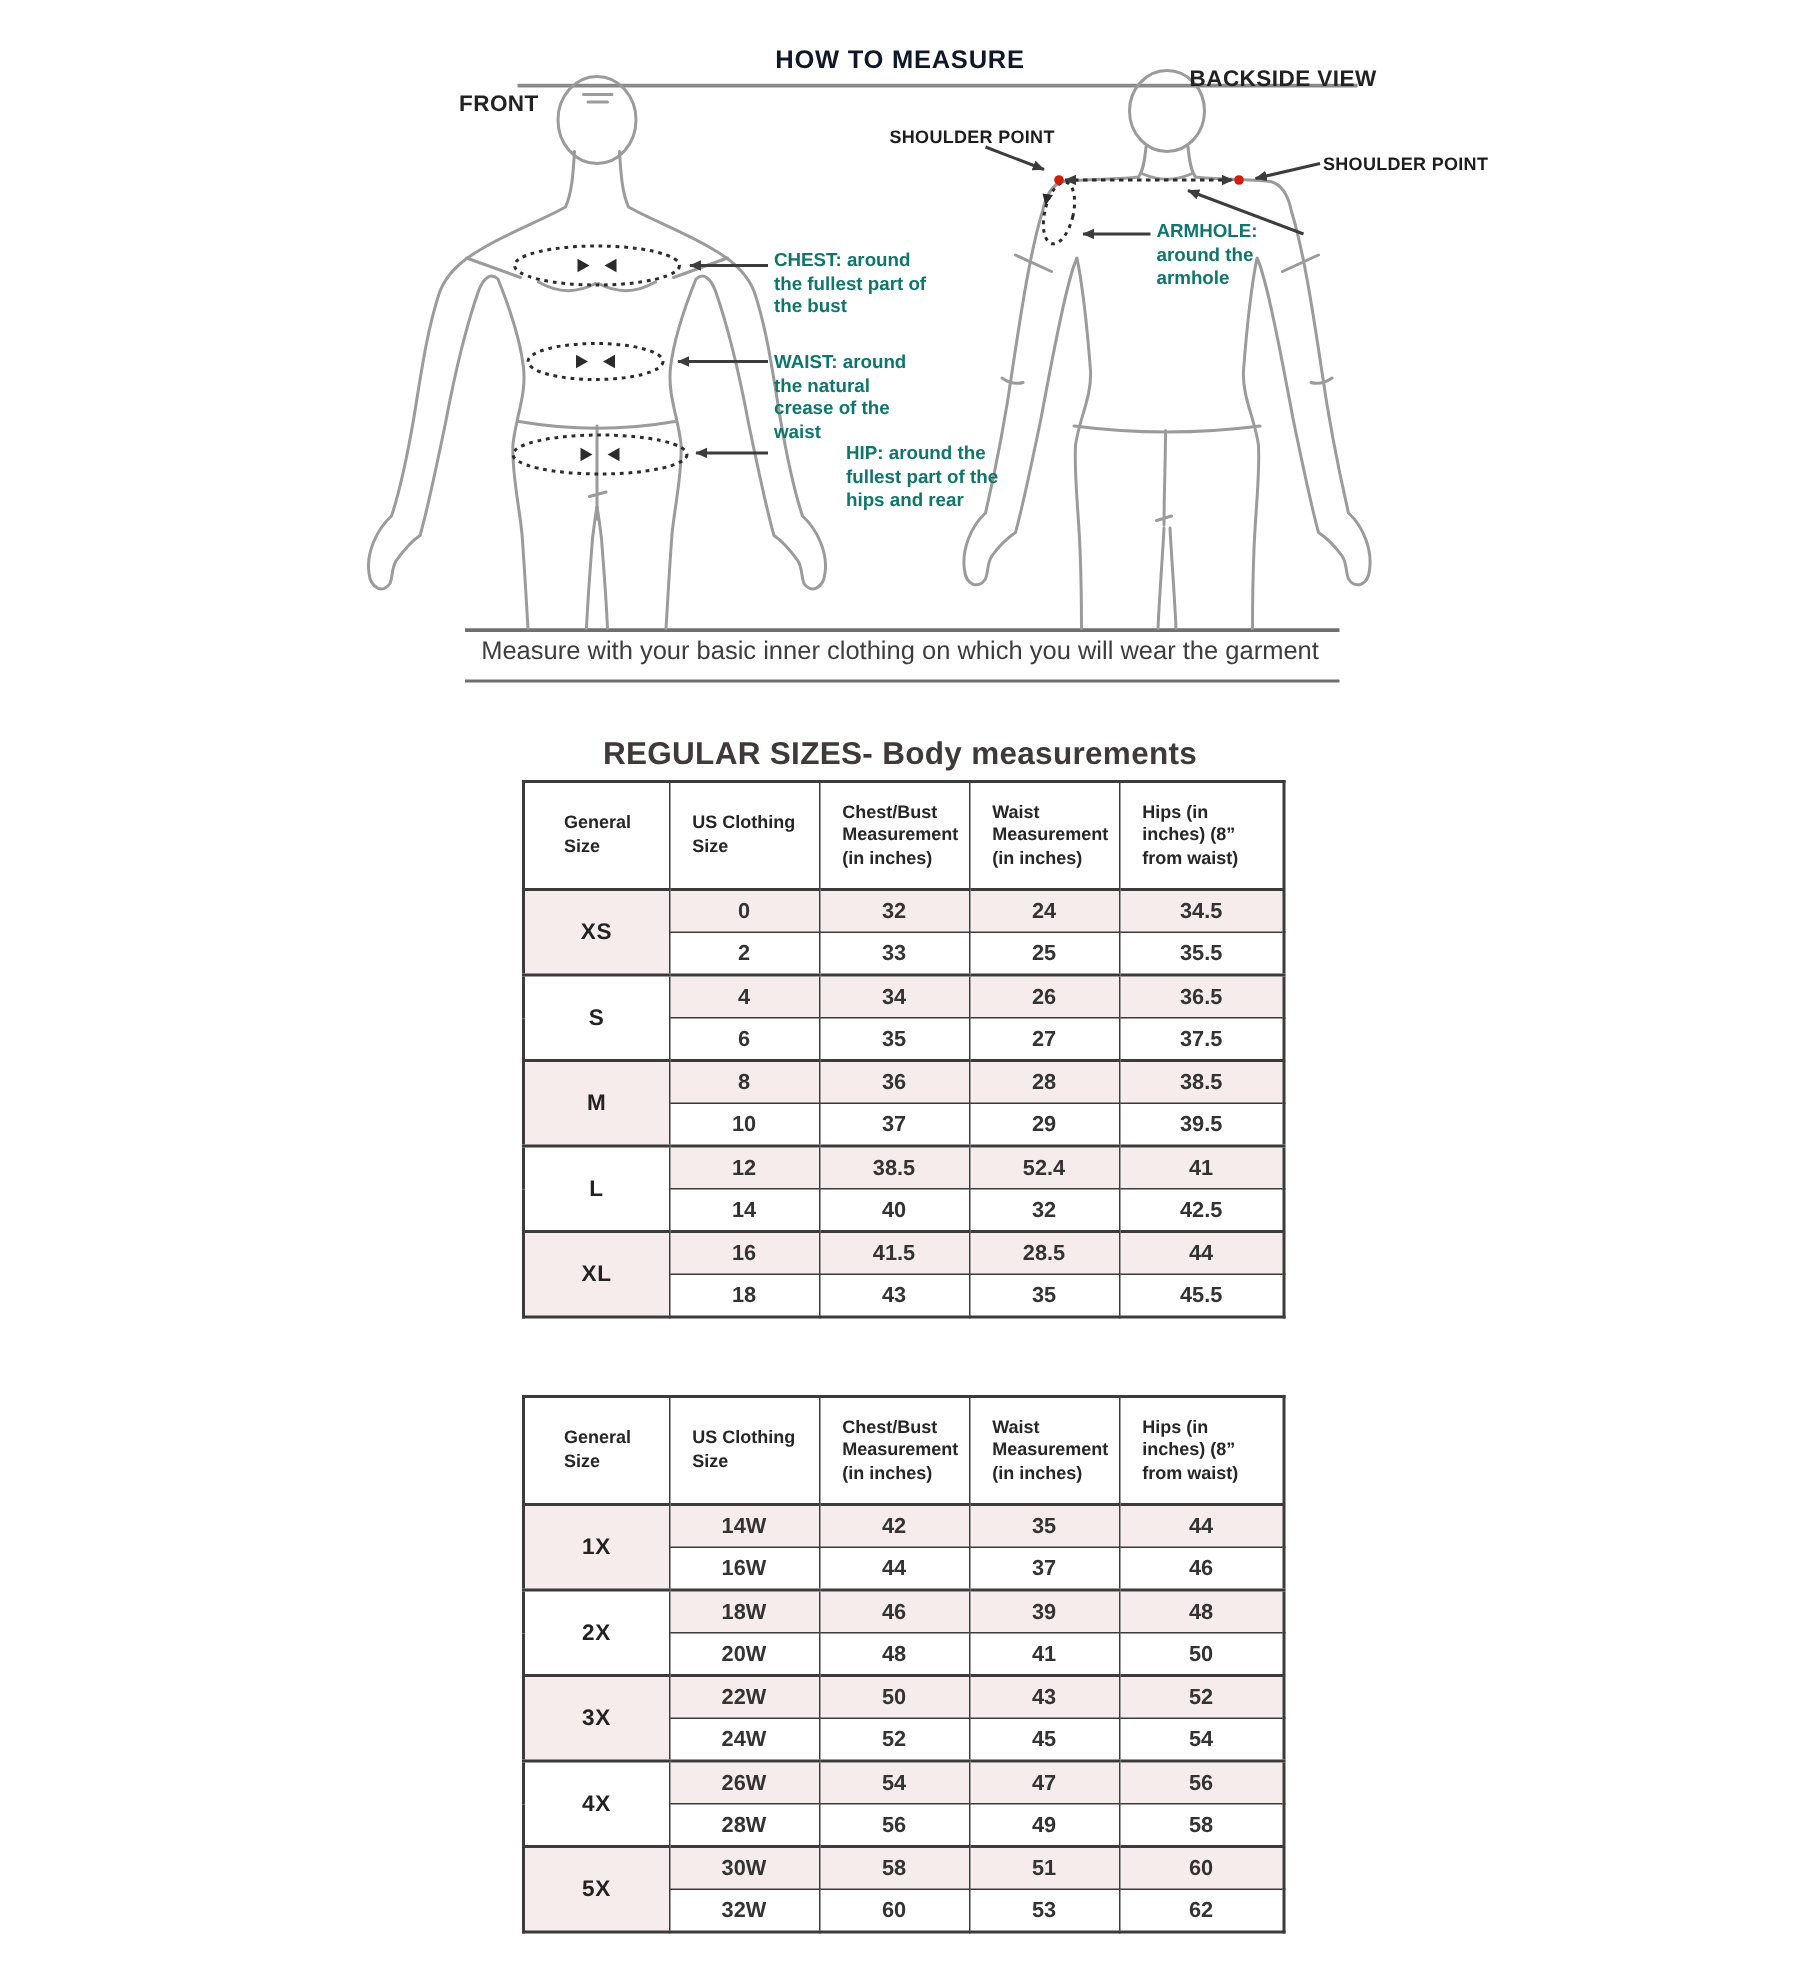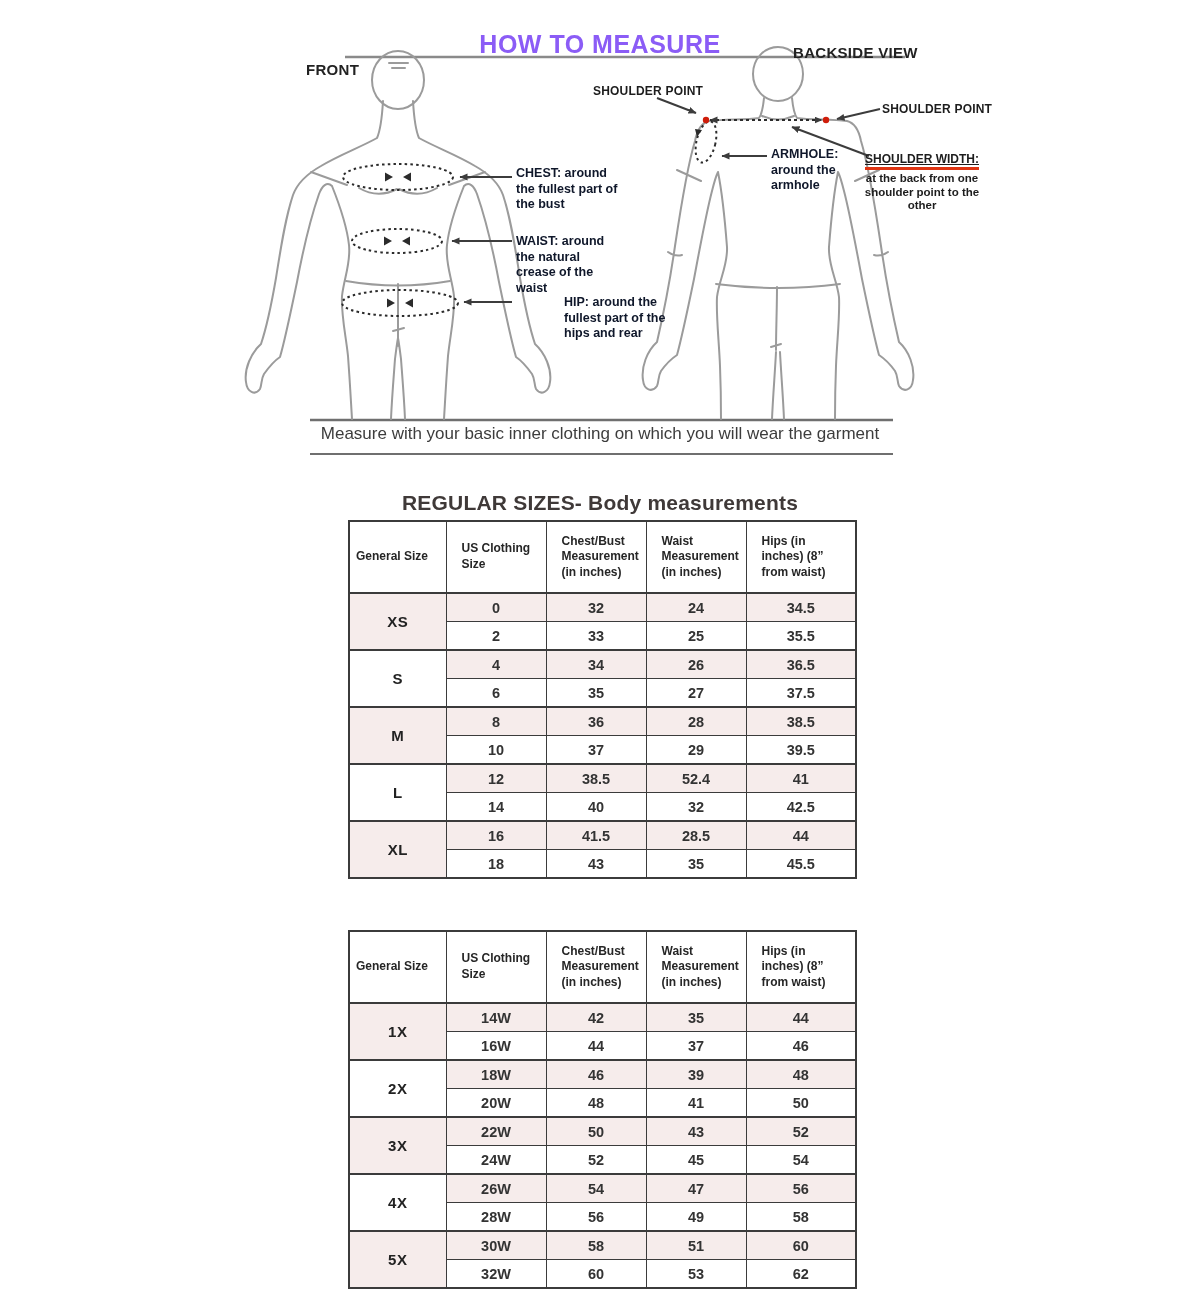--- a/index.html
+++ b/index.html
@@ -1,46 +1,46 @@
 <!DOCTYPE html>
 <html><head>
 <meta charset="utf-8">
 <style>
   html,body{margin:0;padding:0;background:#ffffff;}
   .canvas{position:relative;width:1200px;height:1313px;background:#fff;
           font-family:"Liberation Sans",sans-serif;overflow:hidden;}
   .lbl{position:absolute;color:#3b3b3b;}
-  .page-title{left:420px;top:30px;width:360px;text-align:center;font-size:25px;
-              letter-spacing:.5px;color:#8b5cf6;font-weight:600;}
+  .page-title{left:420px;top:30px;width:360px;text-align:center;font-size:17px;
+              letter-spacing:.5px;color:#0f172a;font-weight:600;}
   .front-label{left:306px;top:61px;font-size:15px;font-weight:bold;letter-spacing:.3px;color:#222;}
   .back-label{left:793px;top:44px;font-size:15px;font-weight:bold;letter-spacing:.3px;color:#222;}
   .sp-left{left:593px;top:84px;font-size:12px;font-weight:bold;color:#1d1d1d;letter-spacing:.2px;}
   .sp-right{left:882px;top:102px;font-size:12px;font-weight:bold;color:#1d1d1d;letter-spacing:.2px;}
-  .ann{font-size:12.5px;font-weight:bold;line-height:1.24;color:#0f172a;}
+  .ann{font-size:12.5px;font-weight:bold;line-height:1.24;color:#0f766e;}
   .chest-label{left:516px;top:166px;width:104px;}
   .waist-label{left:516px;top:234px;width:104px;}
   .hip-label{left:516px;top:295px;width:104px;margin-left:48px;}
   .armhole-label{left:771px;top:147px;width:82px;}
   .sw-block{left:858px;top:149px;width:128px;text-align:center;}
   .sw-title{display:inline-block;font-size:12px;font-weight:bold;color:#1d1d1d;
             text-decoration:underline;border-bottom:3px solid #de3412;padding-bottom:1px;}
   .sw-body{font-size:11.5px;font-weight:bold;line-height:1.18;color:#1d1d1d;margin-top:2px;}
   .footer-note{left:300px;top:424px;width:600px;text-align:center;font-size:17px;color:#3d3d3d;}
   .tbl-title{width:510px;text-align:center;font-size:21px;font-weight:bold;
              color:#3f3938;letter-spacing:.2px;}
   .reg-title{left:345px;top:491px;}
   .plus-title{left:345px;top:898px;}
   table.size-table{position:absolute;left:348px;border-collapse:collapse;table-layout:fixed;
                    background:#fff;border:2.5px solid #3b3b3b;}
   .reg-table{top:520px;}
   .plus-table{top:930px;}
   .size-table th,.size-table td{border:1.5px solid #3b3b3b;overflow:hidden;}
   .size-table th{height:62px;text-align:left;vertical-align:middle;padding:4px 6px 4px 15px;
                  font-size:12px;font-weight:bold;color:#262626;line-height:1.3;}
-  .size-table th:first-child{padding-left:6px;}
+  .size-table th:first-child{padding-left:26px;}
   .size-table td{height:27px;text-align:center;font-size:14.5px;font-weight:bold;color:#333;padding:0;}
   .size-table td.gs{font-size:15px;letter-spacing:.5px;color:#222;}
   .size-table tr.g-start td{border-top-width:2.5px;}
   .shade{background:#f6eceb;}
   svg.diagram{position:absolute;left:0;top:0;}
 </style>
 </head>
 <body>
 
 <div class="canvas">
@@ -128,24 +128,20 @@
 
   <div class="lbl page-title">HOW TO MEASURE</div>
   <div class="lbl front-label">FRONT</div>
   <div class="lbl back-label">BACKSIDE VIEW</div>
   <div class="lbl sp-left">SHOULDER POINT</div>
   <div class="lbl sp-right">SHOULDER POINT</div>
   <div class="lbl ann chest-label">CHEST: around the fullest part of the bust</div>
   <div class="lbl ann waist-label">WAIST: around the natural crease of the waist</div>
   <div class="lbl ann hip-label">HIP: around the fullest part of the hips and rear</div>
   <div class="lbl ann armhole-label">ARMHOLE: around the armhole</div>
-  <div class="lbl sw-block">
-    <span class="sw-title">SHOULDER WIDTH:</span>
-    <div class="sw-body">at the back from one shoulder point to the other</div>
-  </div>
   <div class="lbl tbl-title reg-title">REGULAR SIZES- Body measurements</div>
 
   <div class="lbl footer-note">Measure with your basic inner clothing on which you will wear the garment</div>
   <table class="size-table reg-table">
     <colgroup>
         <col style="width:97px">
         <col style="width:100px">
         <col style="width:100px">
         <col style="width:100px">
         <col style="width:110px">

